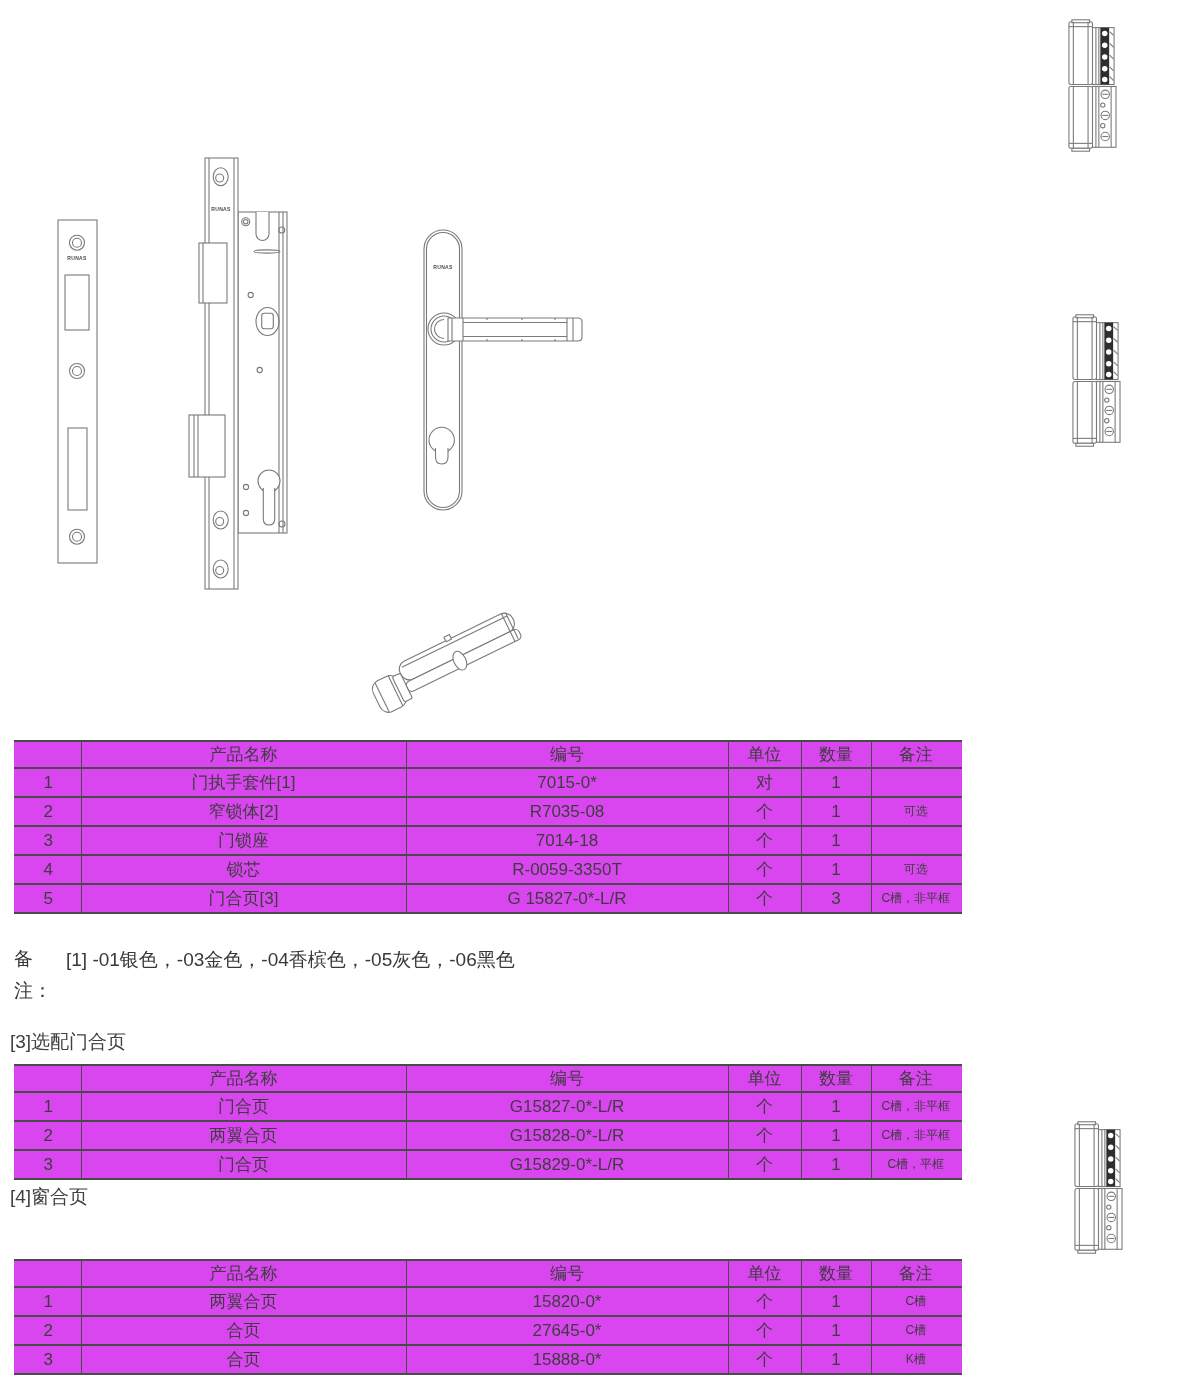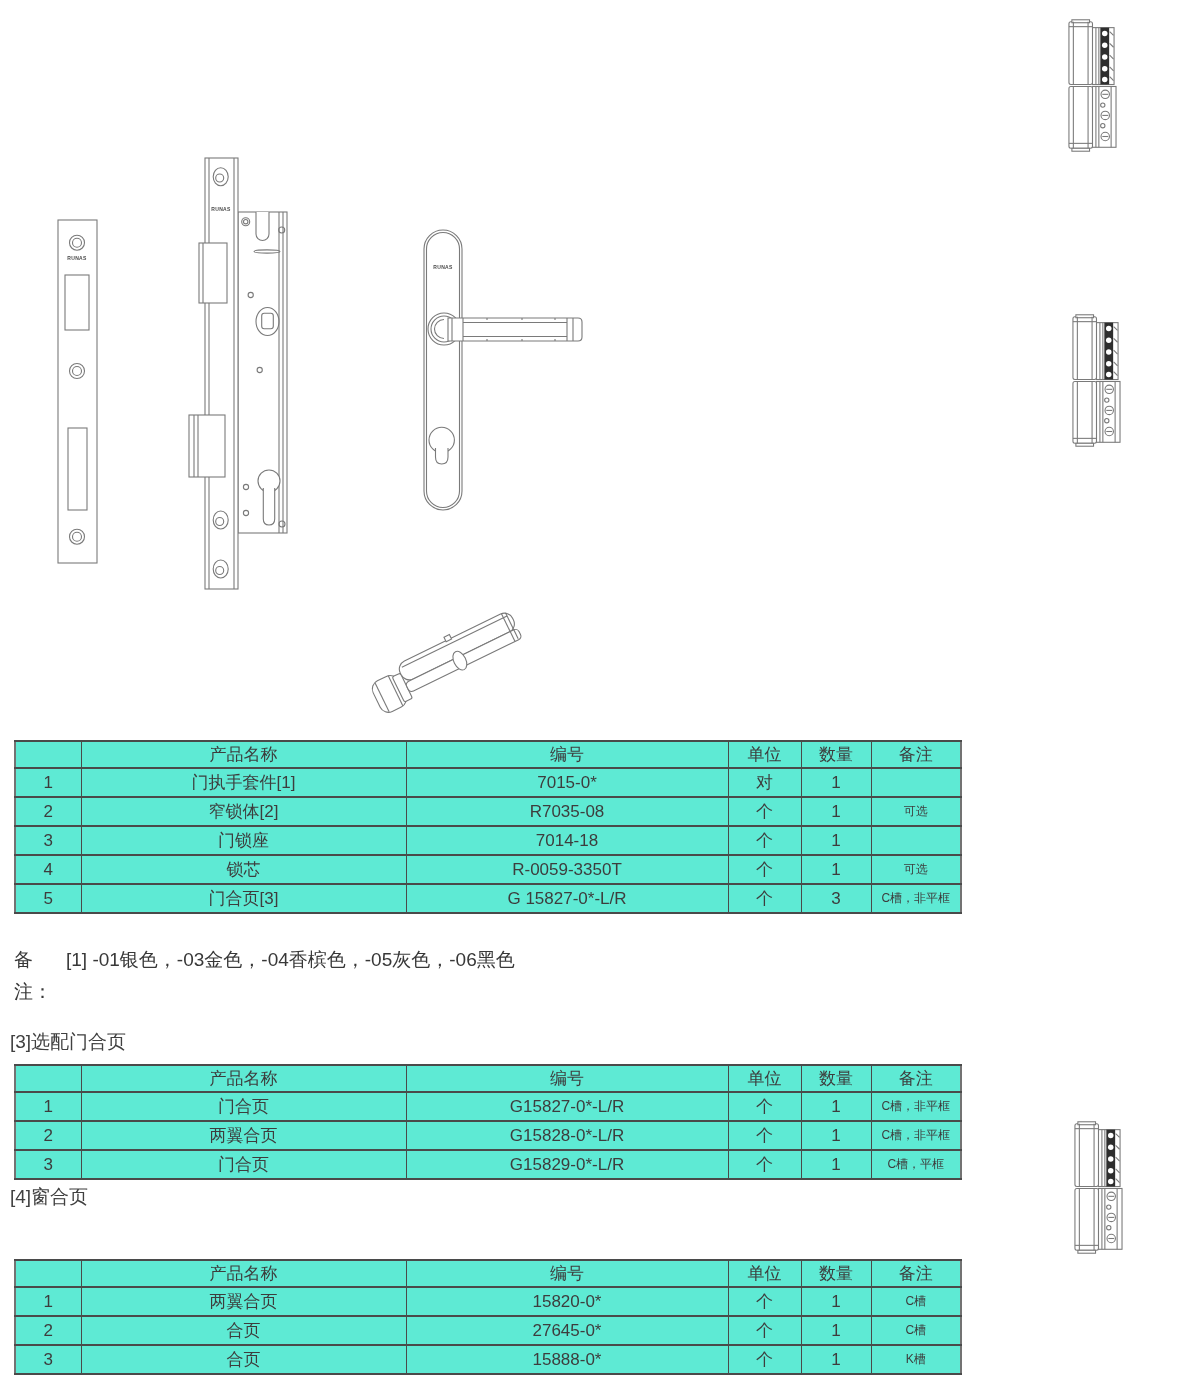--- a/index.html
+++ b/index.html
@@ -7,38 +7,38 @@
     position:relative;width:1200px;height:1400px;background:#ffffff;
     font-family:"Liberation Sans", sans-serif;color:#3d3d3d;overflow:hidden;
   }
   .drawing{position:absolute;}
   svg{display:block;}
   svg .ln{fill:none;stroke:#7a7a7a;stroke-width:1.1;}
   svg .lnw{fill:#ffffff;stroke:#7a7a7a;stroke-width:1.1;}
   svg .logo{fill:#4a4a4a;font-family:"Liberation Sans",sans-serif;font-size:5px;font-weight:bold;letter-spacing:.3px;}
   table.parts{
     position:absolute;border-collapse:collapse;table-layout:fixed;
-    background:#5eead4;border:2px solid #737373;
+    background:#d946ef;border:2px solid #d946ef;
   }
   table.parts th, table.parts td{
     border:1px solid #4a4a4a;border-top-width:2px;border-bottom-width:2px;
     text-align:center;vertical-align:middle;padding:0 2px;
     font-size:17px;font-weight:normal;color:#3d3d3d;white-space:nowrap;overflow:hidden;
   }
   table.parts th{height:25px;}
   table.parts td{height:27px;}
   table.parts td.c5{font-size:12px;}
   col.c0{width:66px;} col.c1{width:325px;} col.c2{width:322px;}
   col.c3{width:73px;} col.c4{width:70px;} col.c5{width:90px;}
   #table-main{left:14px;top:740px;}
   #table-door-hinges{left:14px;top:1064px;}
   #table-window-hinges{left:14px;top:1259px;}
   .notes{position:absolute;left:14px;top:944px;font-size:19px;color:#383838;line-height:32px;}
   .notes .nrow{display:flex;}
-  .notes .nlabel{width:52px;flex:none;}
+  .notes .nlabel{width:52px;flex:none;font-family:Liberation Mono, monospace;}
   .section-heading{position:absolute;left:10px;font-size:19px;color:#404040;}
   #heading-3{top:1029px;}
   #heading-4{top:1184px;}
 </style>
 </head>
 <body>
 
 <div class="page">
 
   <div class="drawing" style="left:56px;top:218px;">

